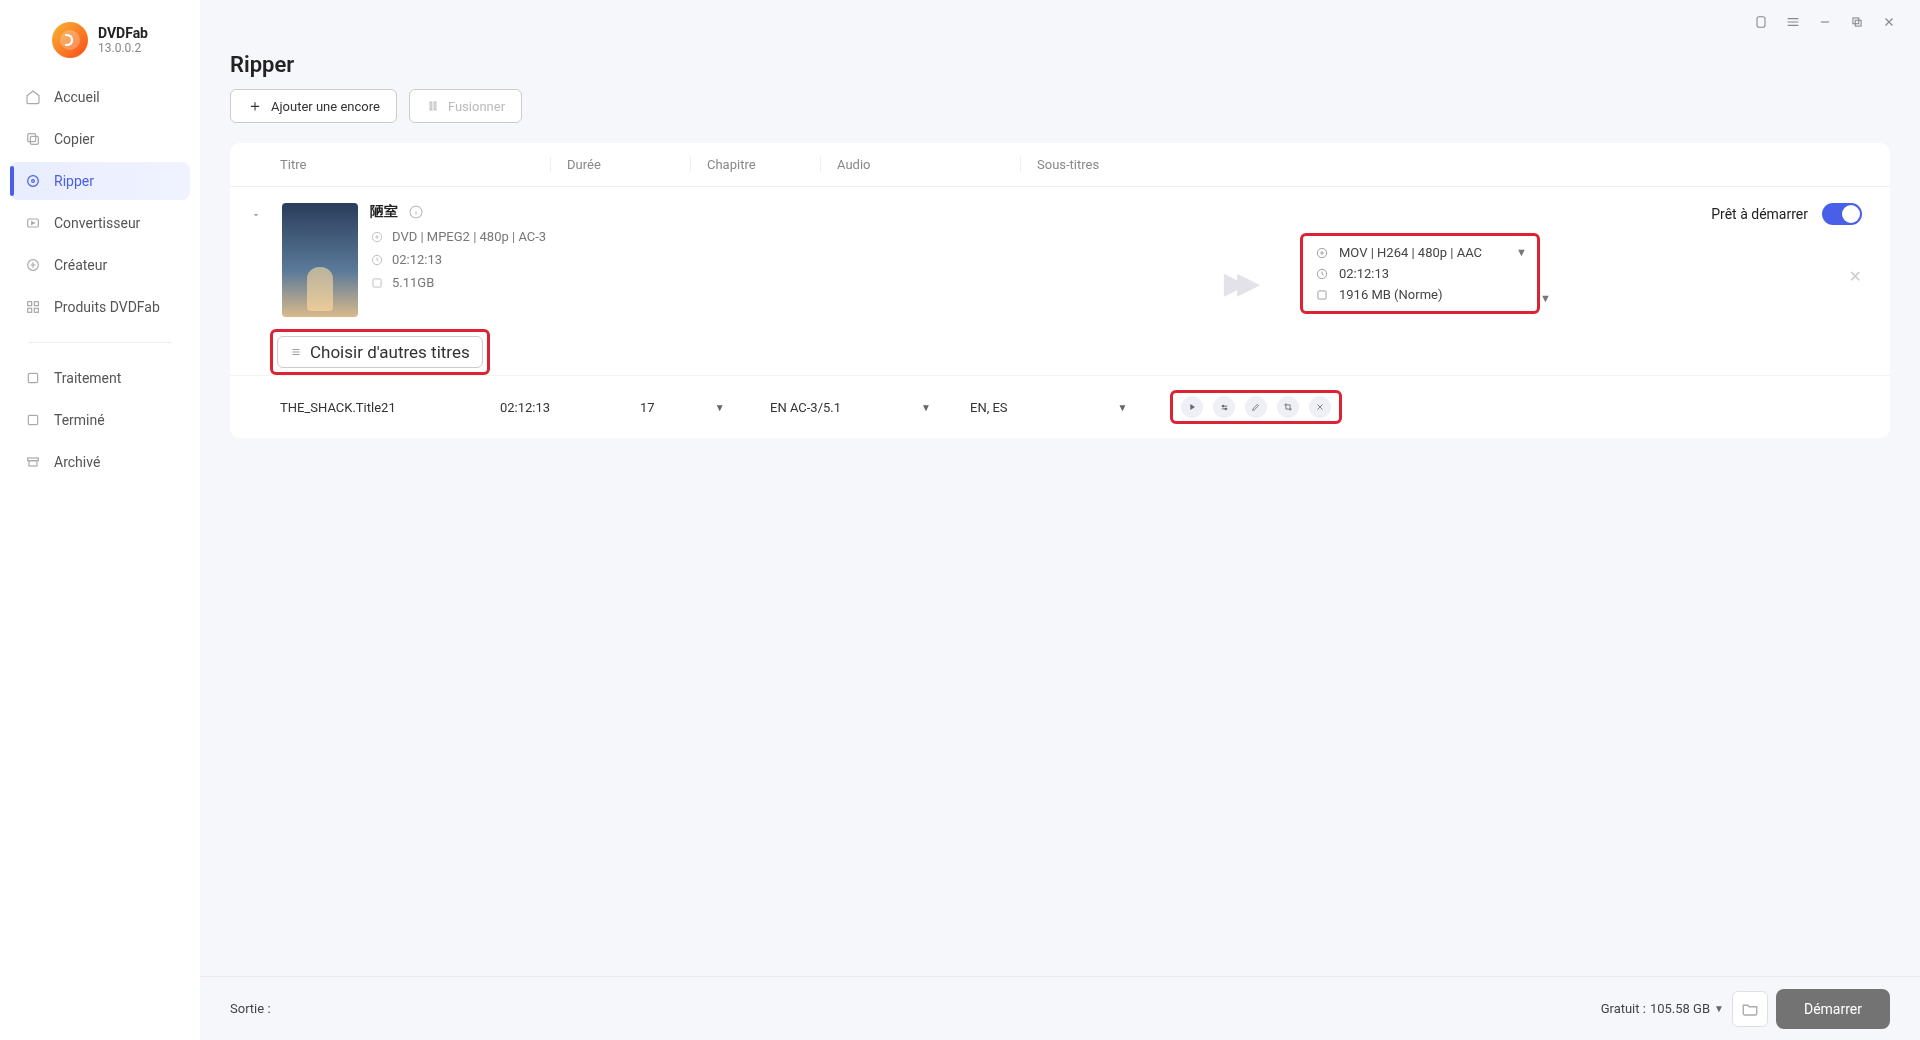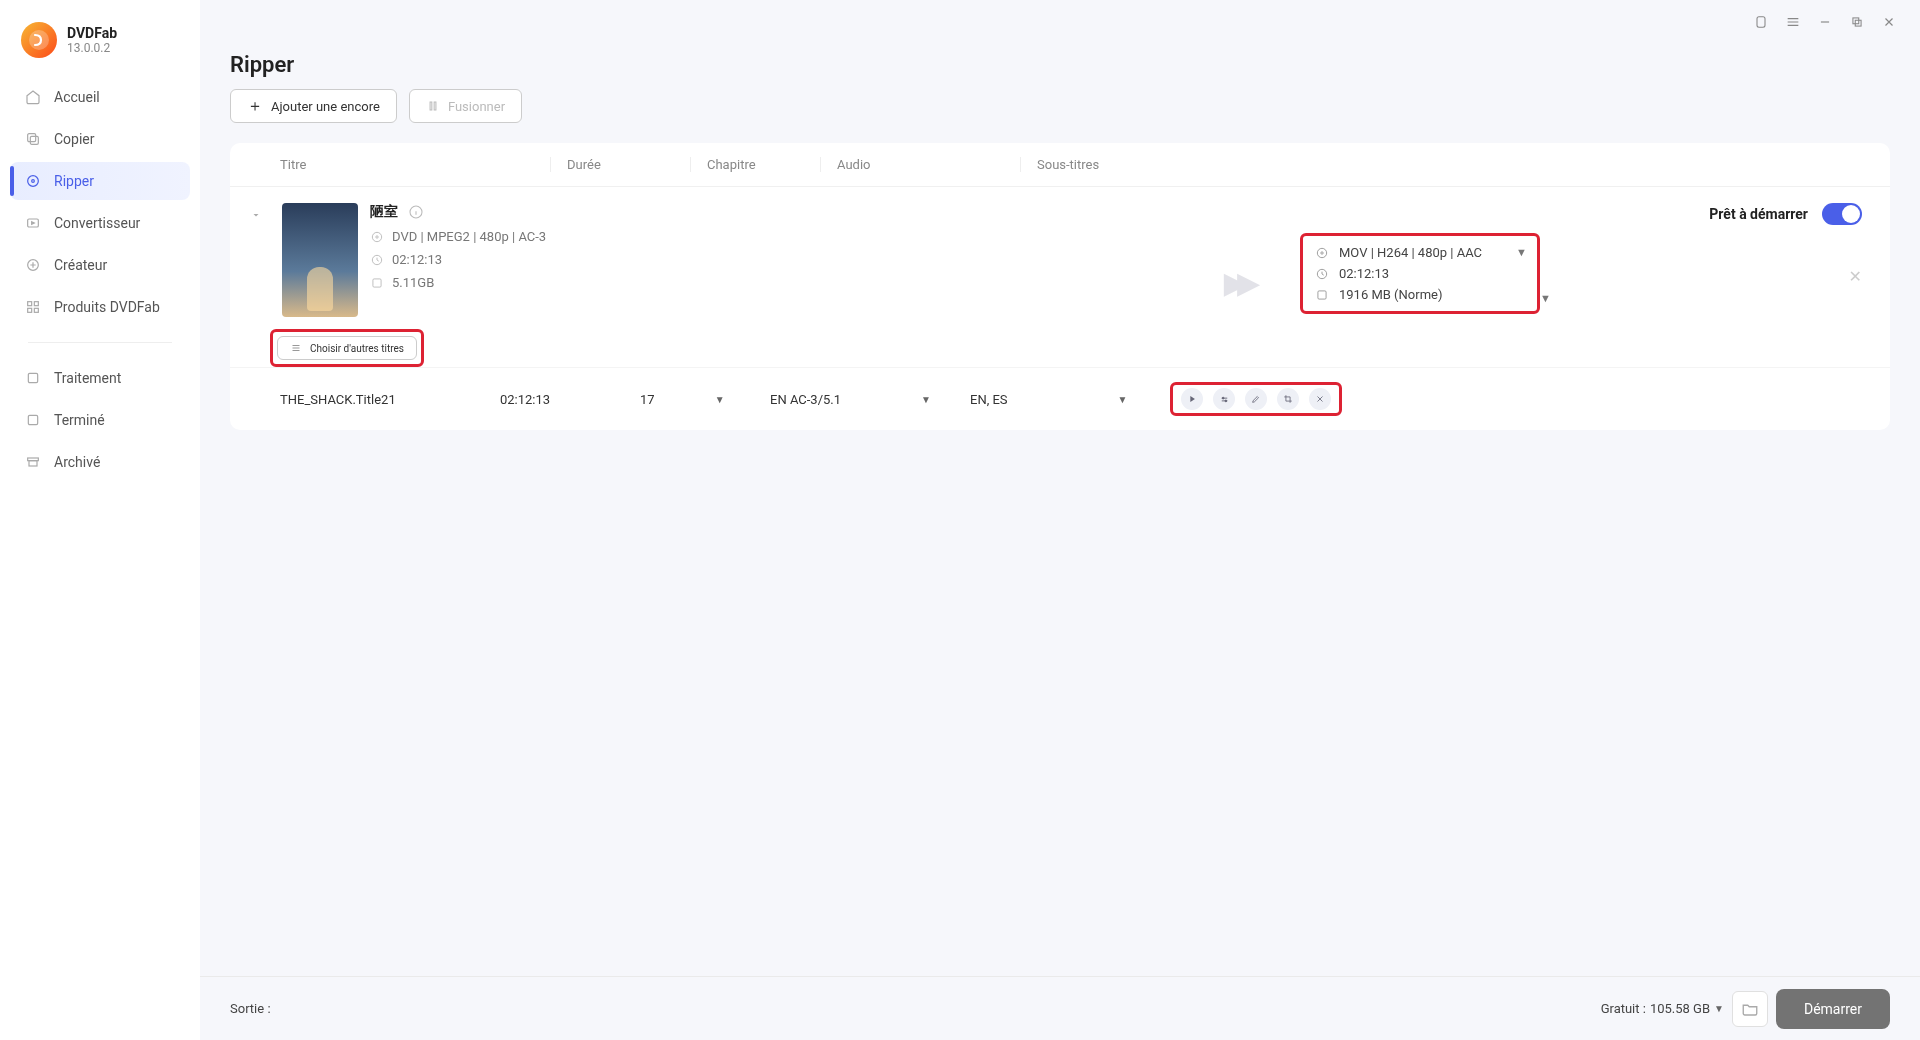--- a/index.html
+++ b/index.html
@@ -1,19 +1,19 @@
 <!DOCTYPE html>
 <html><head>
 <meta charset="utf-8">
 <style>
 * { margin:0; padding:0; box-sizing:border-box; font-family:-apple-system,BlinkMacSystemFont,"Segoe UI",Roboto,sans-serif; }
 body { background:#f5f6fa; color:#333; overflow:hidden; width:1920px; height:1040px; }
 .app { display:flex; height:1040px; }
 .sidebar { width:200px; background:#fff; display:flex; flex-direction:column; padding-top:14px; }
-.brand { display:flex; align-items:center; gap:10px; padding:8px 21px 18px; }
+.brand { display:flex; align-items:center; gap:10px; padding:8px 2px 18px;justify-content:center; }
 .brand-logo { width:36px; height:36px; border-radius:50%; background:linear-gradient(135deg,#f7b733,#fc4a1a); display:flex; align-items:center; justify-content:center; }
 .brand-logo svg{ width:24px; height:24px; }
 .brand-text .name{ font-weight:700; font-size:14px; color:#222; }
 .brand-text .ver{ font-size:12px; color:#888; }
 .nav { display:flex; flex-direction:column; padding:0 10px; }
 .nav-item { display:flex; align-items:center; gap:12px; padding:10px 14px; border-radius:8px; margin:2px 0; font-size:14px; color:#555; cursor:pointer; }
 .nav-item.active { background:linear-gradient(90deg,#e8edff 0%,#f0f3ff 100%); color:#4a5fe8; position:relative; }
 .nav-item.active::before { content:""; position:absolute; left:0; top:10%; bottom:10%; width:4px; background:#4a5fe8; border-radius:4px; }
 .nav-item .ico{ width:18px; height:18px; display:flex; align-items:center; justify-content:center; color:#aaa; }
 .nav-item.active .ico{ color:#4a5fe8; }
@@ -42,33 +42,33 @@
 .expand-toggle{ width:20px; display:flex; align-items:flex-start; padding-top:6px; color:#aaa; cursor:pointer;}
 .poster{ width:76px; height:114px; border-radius:4px; background:linear-gradient(180deg,#2a3d5a 0%,#5b7a9a 60%,#d8b98a 100%); position:relative; overflow:hidden; }
 .poster::after{ content:""; position:absolute; left:50%; bottom:6px; transform:translateX(-50%); width:26px; height:44px; background:rgba(255,220,160,0.6); border-radius:12px 12px 4px 4px; }
 .srcinfo{ display:flex; flex-direction:column; gap:8px; font-size:13px; color:#555; }
 .srcname{ font-size:14px; font-weight:600; color:#222; display:flex; align-items:center; gap:10px;}
 .srcname .info-icon{ color:#bbb; }
 .meta{ display:flex; align-items:center; gap:8px; color:#777;}
 .meta .mi{ color:#bbb; }
 .rhs{ position:absolute; right:28px; top:16px; display:flex; flex-direction:column; align-items:flex-end; gap:10px; }
 .ready-row{ display:flex; align-items:center; gap:14px;}
-.ready-label{ font-size:14px; font-weight:700; color:#222; }
+.ready-label{ font-size:14px; font-weight:400; color:#222; }
 .toggle{ width:40px; height:22px; border-radius:12px; background:#4a5fe8; position:relative; cursor:pointer;}
 .toggle::after{ content:""; position:absolute; right:2px; top:2px; width:18px; height:18px; border-radius:50%; background:#fff;}
 .remove-x{ position:absolute; right:28px; top:80px; color:#ccc; cursor:pointer; font-size:16px;}
 .outbox{ border:3px solid #d23; border-radius:6px; padding:6px 12px; min-width:240px; background:#fff; position:absolute; right:350px; top:46px;}
 .outbox .row{ display:flex; align-items:center; gap:10px; font-size:13px; color:#444; padding:3px 0;}
 .outbox .row .mi{ color:#999;}
 .outbox .chev{ position:absolute; right:10px; top:10px; color:#777; font-size:11px;}
 .outbox .chev2{ position:absolute; right:-14px; bottom:6px; color:#777; font-size:11px;}
 .transfer-arrows{ position:absolute; right:640px; top:78px; color:#e2e2e8; font-size:30px; letter-spacing:-10px;}
 .choose-titles{ margin:6px 0 0 40px; }
 .choose-titles .hl{ border:3px solid #d23; border-radius:6px; display:inline-block; padding:4px;}
-.choose-titles .btn{ padding:5px 12px; font-size:10px; }
+.choose-titles .btn{ padding:5px 12px; font-size:17px; }
 .choose-titles .sqicon{ color:#999; }
 .titlerow{ display:flex; align-items:center; padding:14px 20px 14px 50px; font-size:13px; color:#333; border-top:1px solid #f4f4f4; position:relative;}
 .titlerow .c{ }
 .titlerow .c.name{ width:220px; }
 .titlerow .c.dur{ width:140px; }
 .titlerow .c.chap{ width:130px; display:flex; align-items:center; gap:60px;}
 .titlerow .c.aud{ width:200px; display:flex; align-items:center; gap:80px;}
 .titlerow .c.sub{ width:200px; display:flex; align-items:center; gap:110px;}
 .dd{ color:#666; font-size:10px;}
 .actions{ border:3px solid #d23; border-radius:6px; padding:3px 8px; display:flex; gap:10px; background:#fff;}

